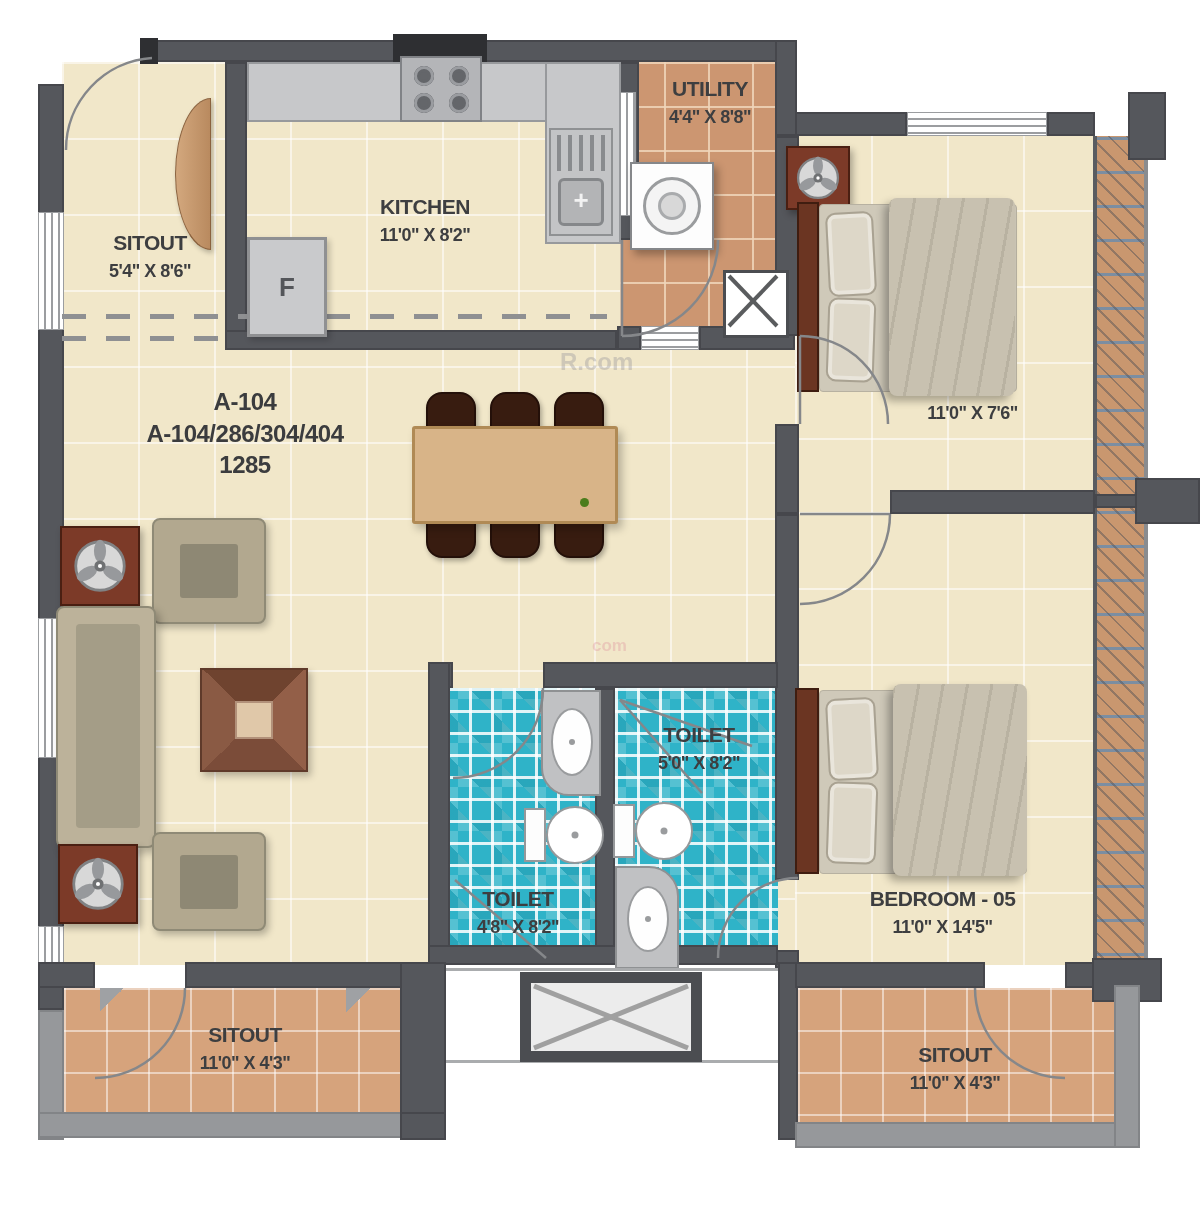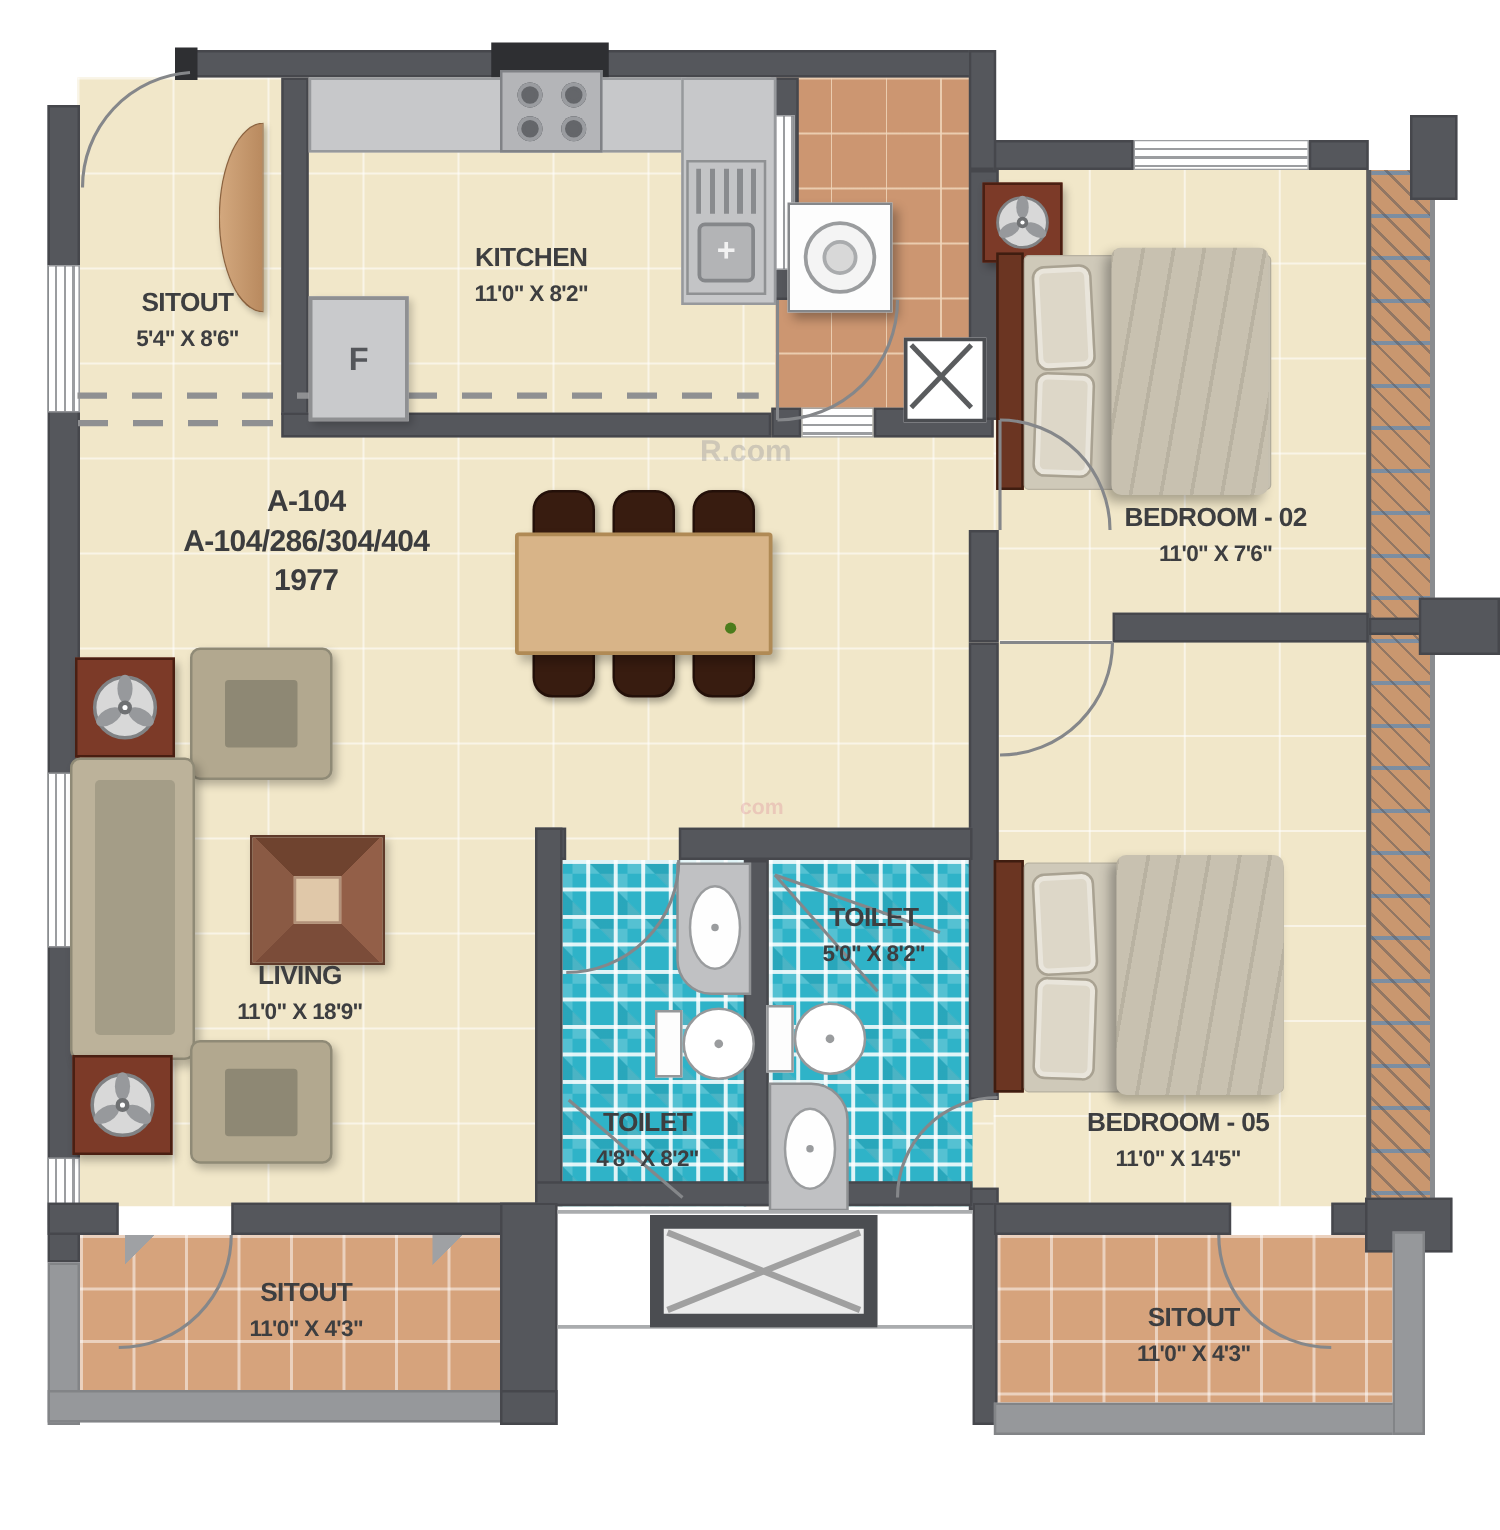--- a/index.html
+++ b/index.html
@@ -302,32 +302,31 @@
   </svg>
 
   <div class="rlabel" style="left:70px;top:228px;width:160px;">
     <div class="nm">SITOUT</div>
     <div class="dm">5'4" X 8'6"</div>
   </div>
   <div class="rlabel" style="left:340px;top:192px;width:170px;">
     <div class="nm">KITCHEN</div>
     <div class="dm">11'0" X 8'2"</div>
   </div>
+  <div class="rlabel" style="left:632px;top:74px;width:156px;">
+    <div class="nm">UTILITY</div>
+    <div class="dm">4'4" X 8'8"</div>
+  </div>
   <div class="rlabel" style="left:855px;top:400px;width:235px;">
-    <div class="nm">BEDROOM - 02</div>
     <div class="dm">11'0" X 7'6"</div>
   </div>
   <div class="ablock" style="left:80px;top:386px;width:330px;">
     <div>A-104</div>
     <div>A-104/286/304/404</div>
-    <div>1977</div>
-  </div>
-  <div class="rlabel" style="left:115px;top:766px;width:250px;">
-    <div class="nm">LIVING</div>
-    <div class="dm">11'0" X 18'9"</div>
+    <div>1285</div>
   </div>
   <div class="rlabel" style="left:617px;top:720px;width:164px;">
     <div class="nm">TOILET</div>
     <div class="dm">5'0" X 8'2"</div>
   </div>
   <div class="rlabel" style="left:438px;top:884px;width:160px;">
     <div class="nm">TOILET</div>
     <div class="dm">4'8" X 8'2"</div>
   </div>
   <div class="rlabel" style="left:815px;top:884px;width:255px;">

